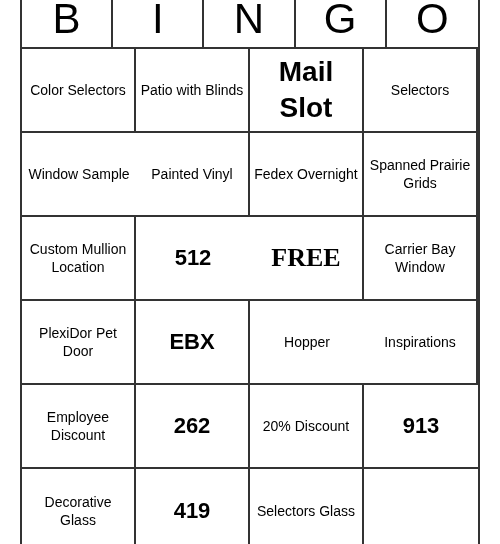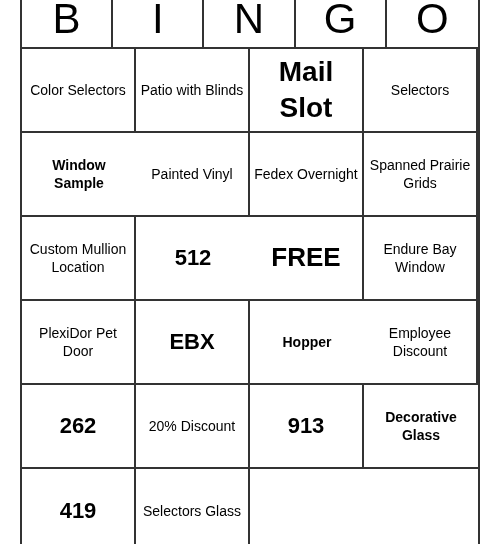--- a/index.html
+++ b/index.html
@@ -54,41 +54,41 @@
       align-items: center;
       justify-content: center;
       text-align: center;
       padding: 4px;
       font-size: 14px;
       line-height: 1.3;
     }
 
     .bingo-cell:nth-child(5n) {
       border-right: none;
-      font-weight: bold;
     }
 
     .bingo-grid .bingo-cell:nth-child(n+21) {
       border-bottom: none;
     }
 
     .bingo-cell.large-text {
       font-size: 28px;
       font-weight: bold;
     }
 
     .bingo-cell.medium-large {
       font-size: 22px;
       font-weight: bold;
       text-align: center;
     }
 
     .bingo-cell.free-cell {
       font-size: 26px;
       font-weight: bold;
+      font-family: Liberation Serif, serif;
     }
   </style>
 </head>
 <body>
 
 <div class="bingo-card">
   <div class="bingo-header">
   <div class="bingo-letter">B</div>
       <div class="bingo-letter">I</div>
       <div class="bingo-letter">N</div>
@@ -100,24 +100,25 @@
       <div class="bingo-cell">Patio with Blinds</div>
       <div class="bingo-cell large-text">Mail Slot</div>
       <div class="bingo-cell">Selectors</div>
       <div class="bingo-cell">Window Sample</div>
       <div class="bingo-cell">Painted Vinyl</div>
       <div class="bingo-cell">Fedex Overnight</div>
       <div class="bingo-cell">Spanned Prairie Grids</div>
       <div class="bingo-cell">Custom Mullion Location</div>
       <div class="bingo-cell medium-large">512</div>
       <div class="bingo-cell free-cell">FREE</div>
-      <div class="bingo-cell">Endure Bay Window</div>
+      <div class="bingo-cell">Carrier Bay Window</div>
       <div class="bingo-cell">PlexiDor Pet Door</div>
       <div class="bingo-cell medium-large">EBX</div>
       <div class="bingo-cell">Hopper</div>
+      <div class="bingo-cell">Inspirations</div>
       <div class="bingo-cell">Employee Discount</div>
       <div class="bingo-cell medium-large">262</div>
       <div class="bingo-cell">20% Discount</div>
       <div class="bingo-cell medium-large">913</div>
       <div class="bingo-cell">Decorative Glass</div>
       <div class="bingo-cell medium-large">419</div>
       <div class="bingo-cell">Selectors Glass</div>
     </div>
 </div>
 

